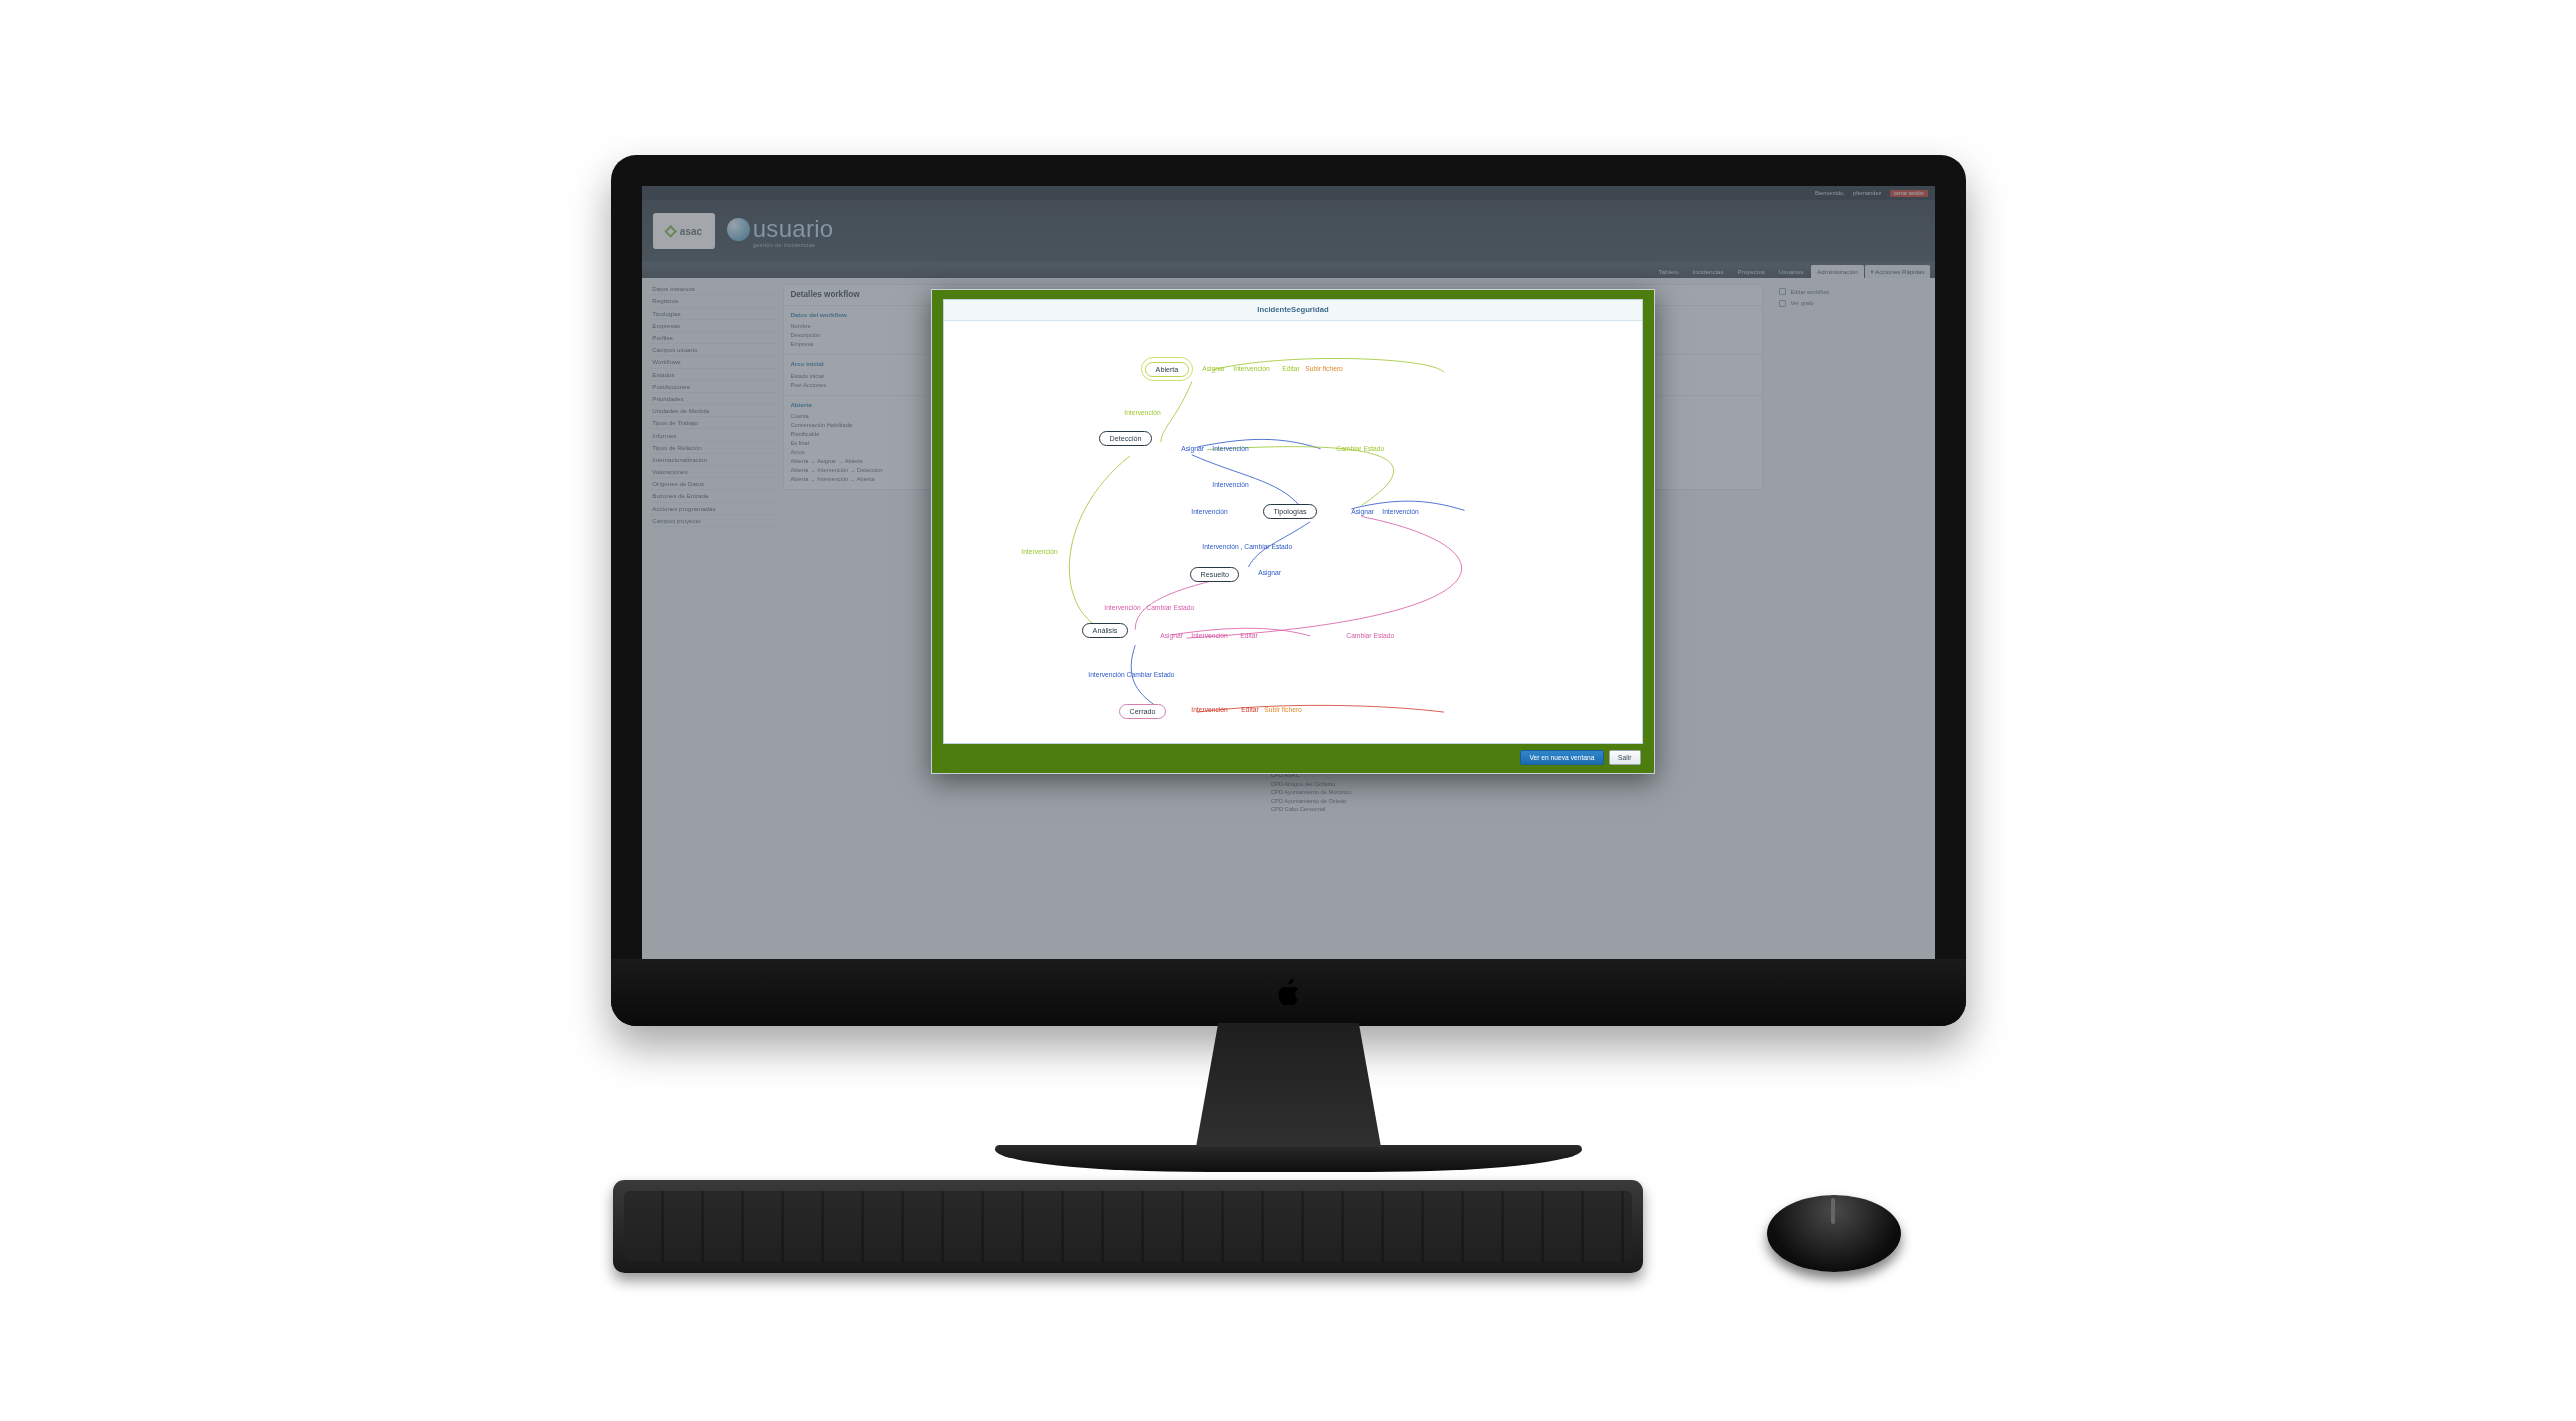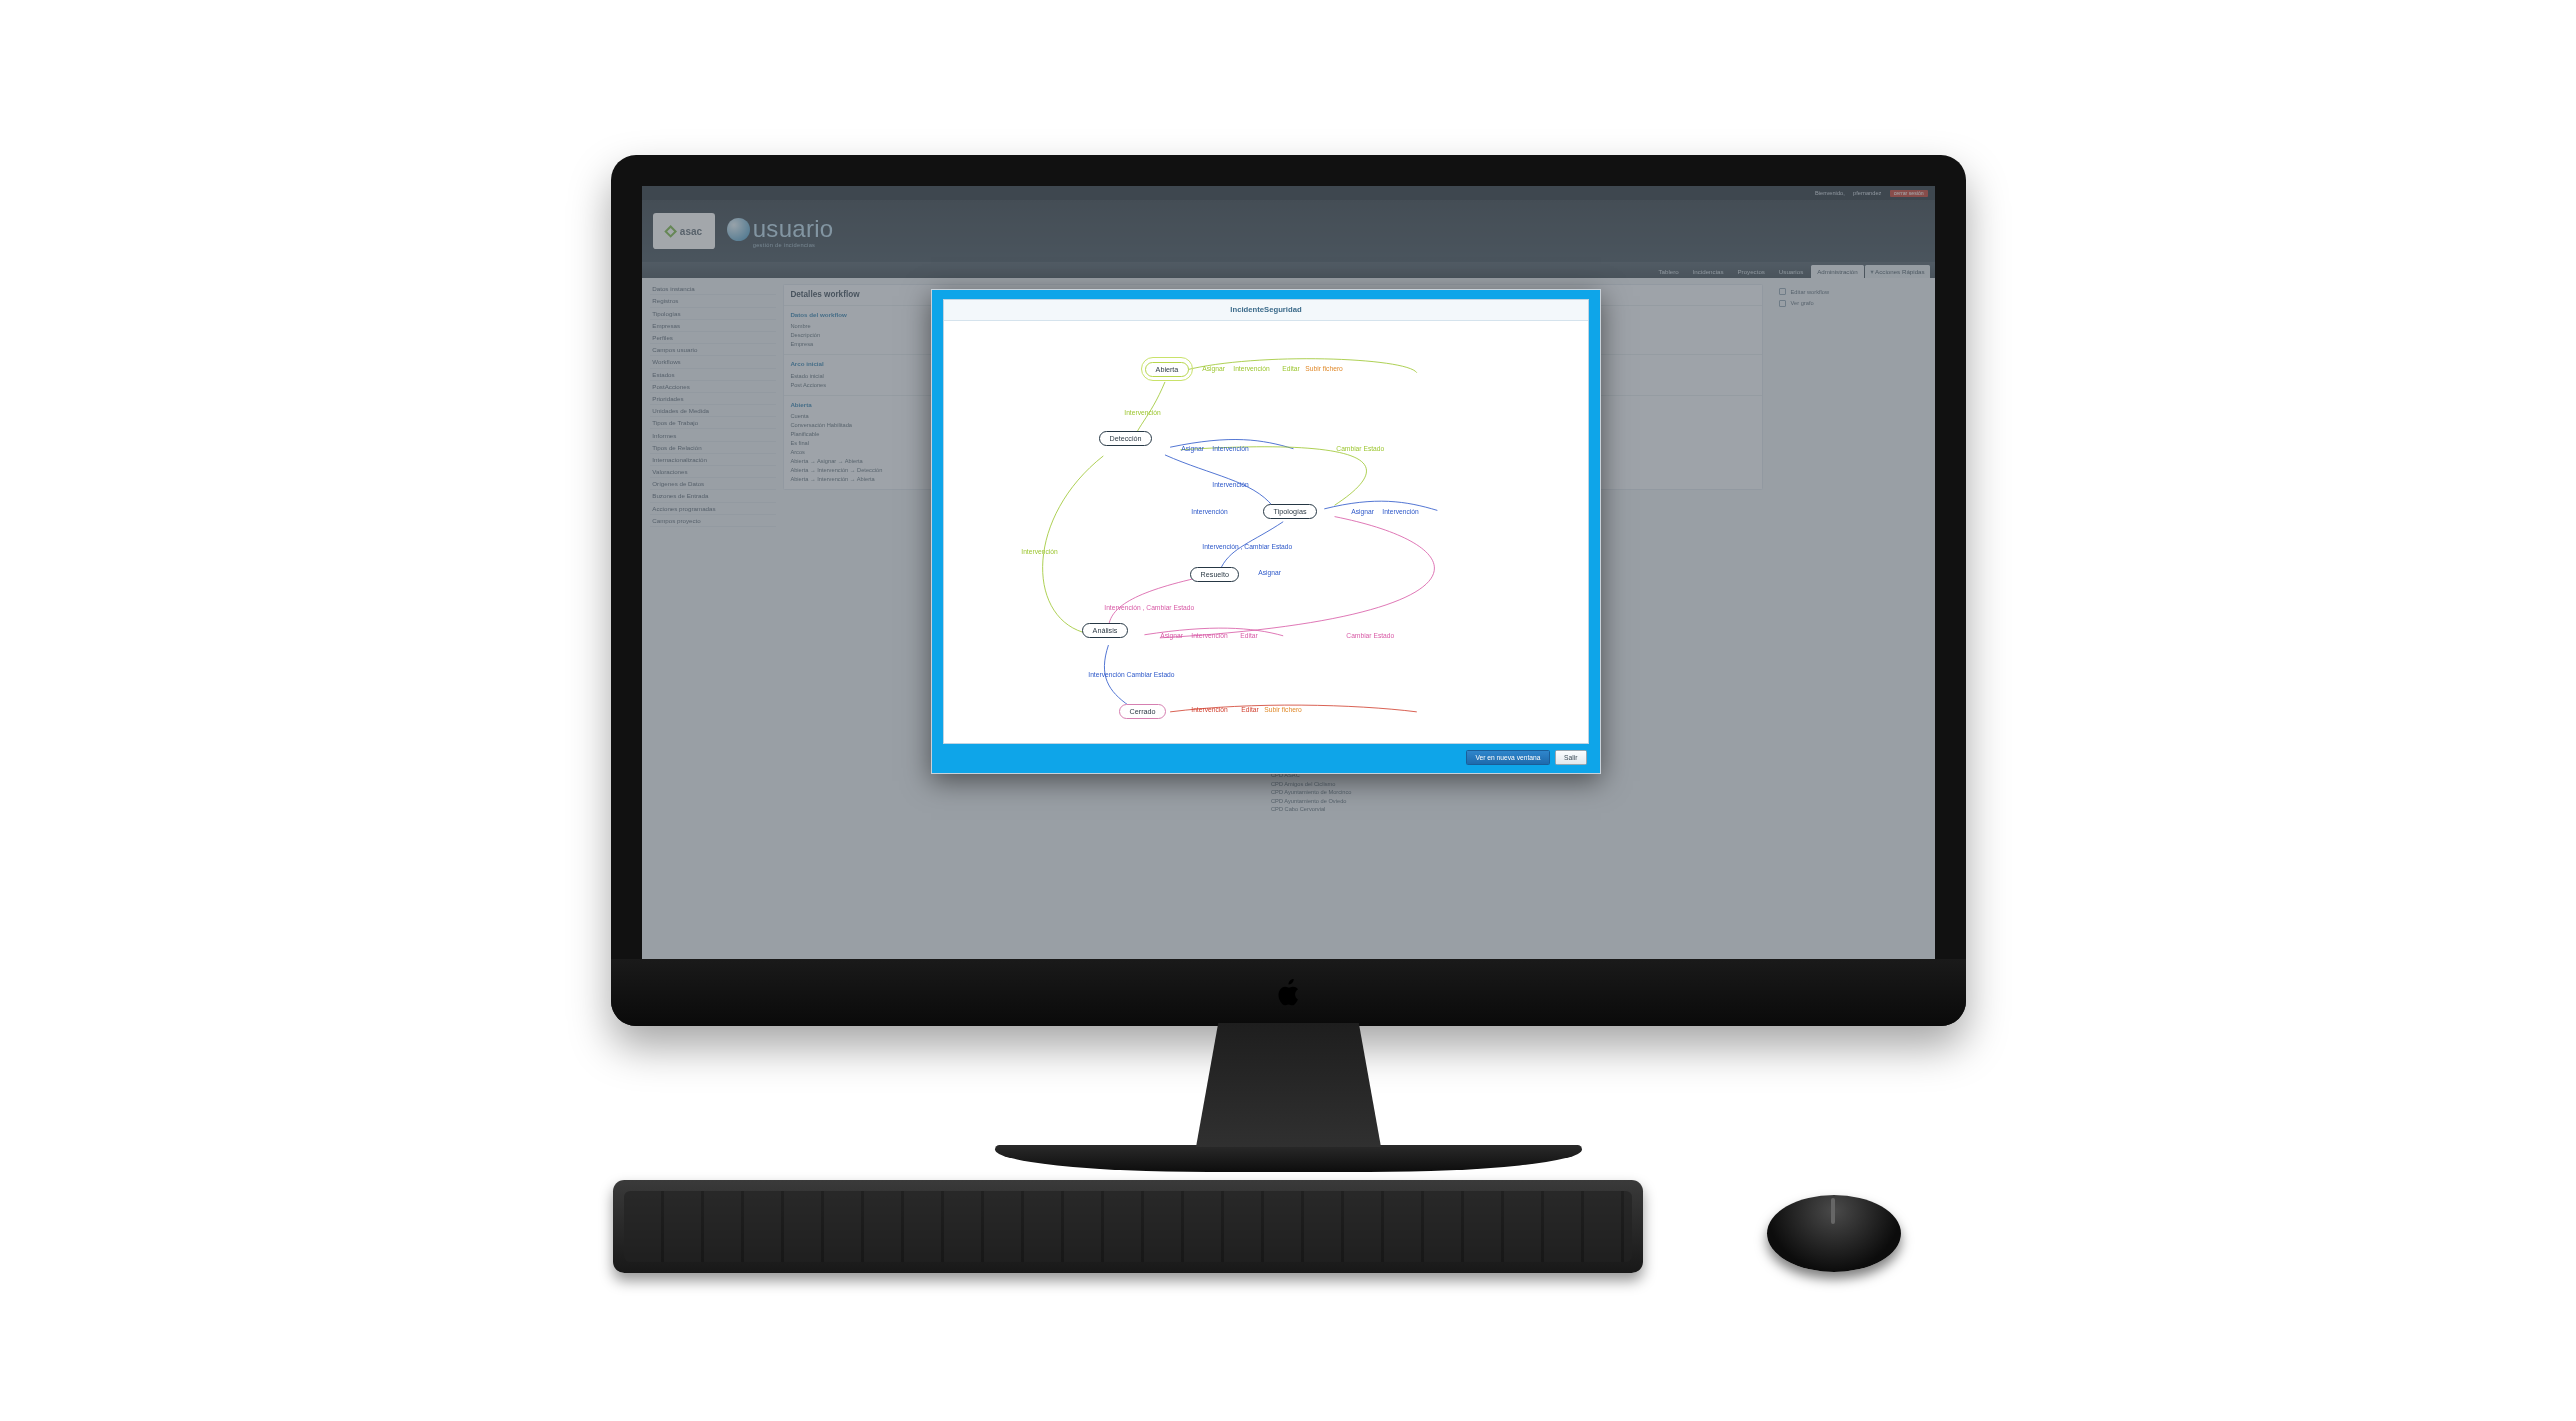--- a/index.html
+++ b/index.html
@@ -225,22 +225,22 @@
     font-size:5.7px;
     color:#5a6a77;
     line-height:1.5;
   }
 
   
   .modal{
     position:absolute;
     left: 289px;
     top: 103px;
-    width: 670px;
-    background:#0ea5e9;
+    width: 724px;
+    background:#4d7c0f;
     border:0.5px solid #c9d2da;
     box-shadow: 0 7.2px 26px rgba(0,0,0,.5);
     z-index: 50;
   }
   .modal .mcontent{
     padding:9.3px 11.3px 5.2px 11.3px;
   }
   .graphbox{
     border:0.5px solid #bfd4e3;
     background:#ecf3f7;

